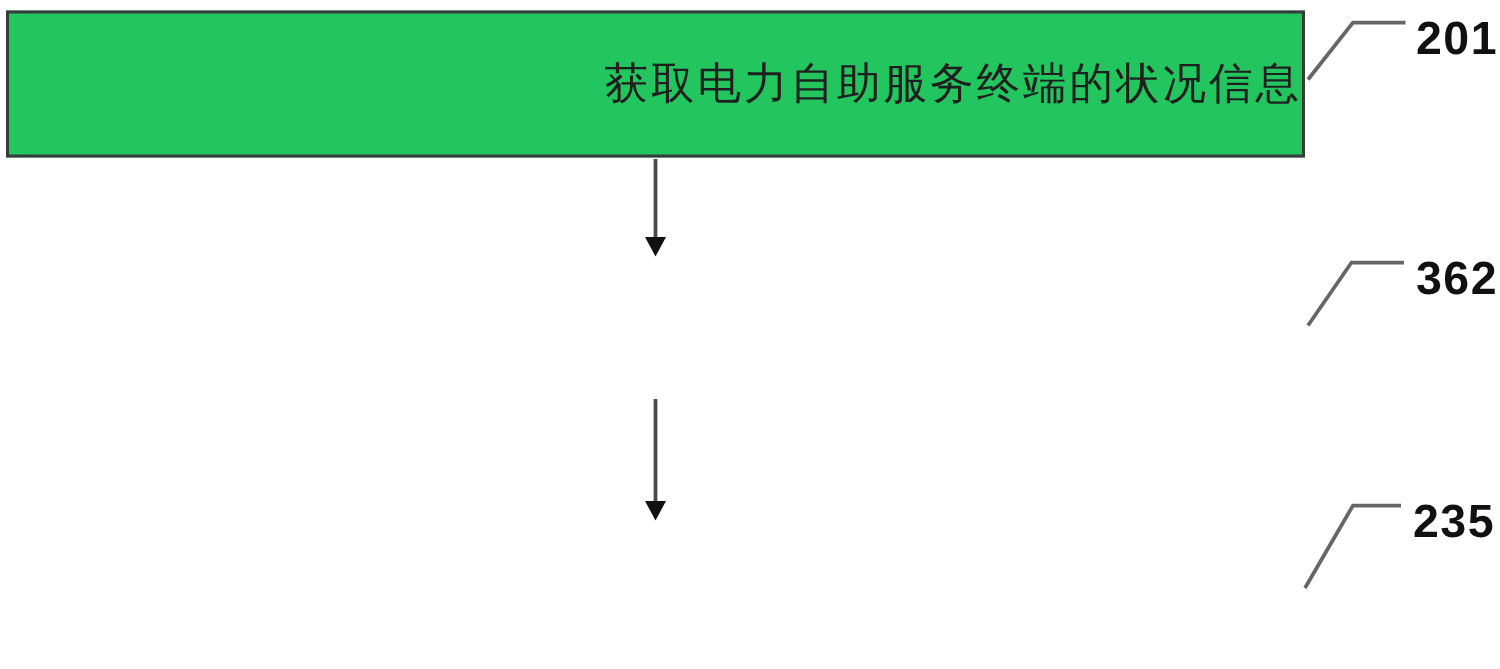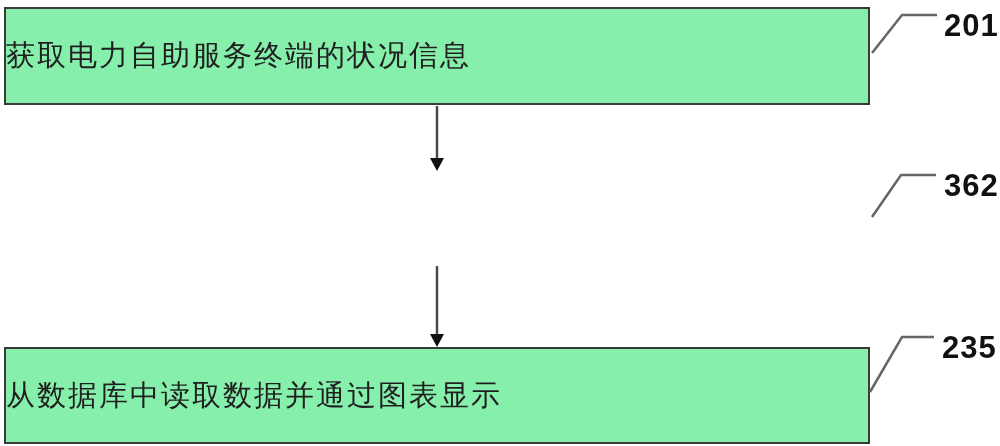--- a/index.html
+++ b/index.html
@@ -14,24 +14,24 @@
     background: #ffffff;
     overflow: hidden;
     font-family: "Liberation Serif", serif;
   }
   .step-box {
     position: absolute;
     left: 4px;
     width: 862px;
     height: 94px;
     border: 2px solid #3a3a3a;
-    background: #86efac;
+    background: #22c55e;
     display: flex;
     align-items: center;
-    justify-content: flex-start;
+    justify-content: flex-end;
     box-sizing: content-box;
   }
   .step-box .step-text {
     font-size: 29px;
     letter-spacing: 2px;
     color: #1f1f1f;
     white-space: nowrap;
   }
   #box-1 { top: 7px; }
   #box-2 { top: 167px; }
@@ -62,23 +62,20 @@
 </head>
 <body>
 
 <div class="canvas">
 
   <div class="step-box" id="box-1">
     <span class="step-text">获取电力自助服务终端的状况信息</span>
   </div>
 
 
-  <div class="step-box" id="box-3">
-    <span class="step-text">从数据库中读取数据并通过图表显示</span>
-  </div>
 
   <svg class="overlay" viewBox="0 0 1000 446" xmlns="http://www.w3.org/2000/svg">
 
     <line x1="437" y1="106" x2="437" y2="160" stroke="#4a4a4a" stroke-width="2.5"></line>
     <polygon points="430,158 444,158 437,171" fill="#111111"></polygon>
 
     <line x1="437" y1="266" x2="437" y2="336" stroke="#4a4a4a" stroke-width="2.5"></line>
     <polygon points="430,334 444,334 437,347" fill="#111111"></polygon>
 
     <polyline points="872,53 902,15 937,15" fill="none" stroke="#666666" stroke-width="2.5"></polyline>

